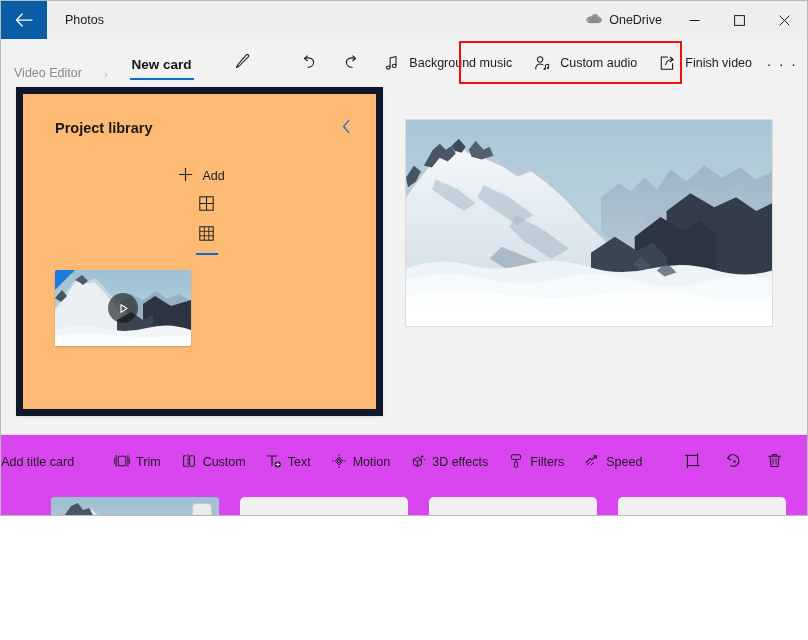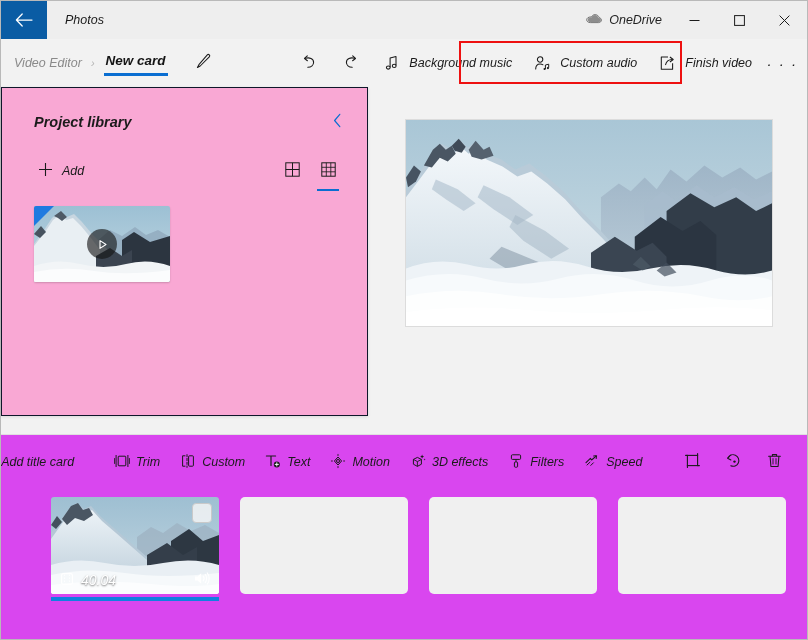--- a/index.html
+++ b/index.html
@@ -4,25 +4,24 @@
 <style>
   * { box-sizing: border-box; margin: 0; padding: 0; }
   html, body {
     width: 808px; height: 640px;
     font-family: "Liberation Sans", sans-serif;
     background: #ffffff;
     overflow: hidden;
   }
   #app {
     position: relative;
-    width: 808px; height: 640px;
+    width: 808px; height: 516px;
     border: 1px solid #b9b9b9;
     background: #ffffff;
     overflow: hidden;
-    font-style: italic;
   }
 
   
   .titlebar {
     position: absolute; top: 0; left: 0; width: 806px; height: 38px;
     background: #eeeeee;
     display: flex; align-items: stretch;
   }
   .backbtn {
     width: 46px; height: 38px; background: #0a5ca4;
@@ -49,21 +48,21 @@
     cursor: pointer; color: #1b1b1b;
   }
 
   
   .cmdbar {
     position: absolute; top: 38px; left: 0; width: 806px; height: 48px;
     background: #f2f2f2;
     display: flex; align-items: center;
   }
   .breadcrumb {
-    display: flex; align-items: center; gap: 9px;
+    display: flex; align-items: flex-end; gap: 22px;
     padding-left: 13px;
   }
   .bc-root {
     font-size: 12.5px; color: #8a8a8a; cursor: pointer;
   }
   .bc-sep { color: #b4b4b4; font-size: 11px; }
   .bc-current-wrap { position: relative; padding: 0 2px 7px 2px; cursor: pointer; }
   .bc-current {
     font-size: 13.5px; color: #141414; font-weight: 600;
   }
@@ -100,39 +99,40 @@
   }
 
   
   .body {
     position: absolute; top: 86px; left: 0; width: 806px; height: 347px;
     background: #f2f2f2;
   }
 
   
   .library {
-    position: absolute; left: 0; top: 0px; width: 367px; height: 329px;
-    background: #f9a8d4;
-    border: 1px solid #0f172a;
+    position: absolute; left: 15px; top: 0px; width: 367px; height: 329px;
+    background: #fdba74;
+    border: 7px solid #0f172a;
     box-shadow: 0 1px 3px rgba(0,0,0,0.10);
   }
   .lib-head {
     display: flex; align-items: center;
     padding: 20px 16px 0 32px;
   }
   .lib-title { font-size: 14.5px; font-weight: 600; color: #1b1b1b; }
   .lib-head-spacer { flex: 1; }
   .collapse-btn {
     width: 28px; height: 28px;
     display: flex; align-items: center; justify-content: center;
     color: #0a6ed1; cursor: pointer;
   }
   .lib-tools {
     display: flex; align-items: center;
     padding: 20px 24px 0 32px;
+    flex-direction: column;
   }
   .add-btn {
     display: flex; align-items: center; gap: 9px;
     padding: 5px 8px 5px 4px;
     font-size: 12.5px; color: #1b1b1b; cursor: pointer;
   }
   .lib-tools-spacer { flex: 1; }
   .view-toggle {
     width: 30px; height: 30px; margin-left: 6px;
     display: flex; align-items: center; justify-content: center;

